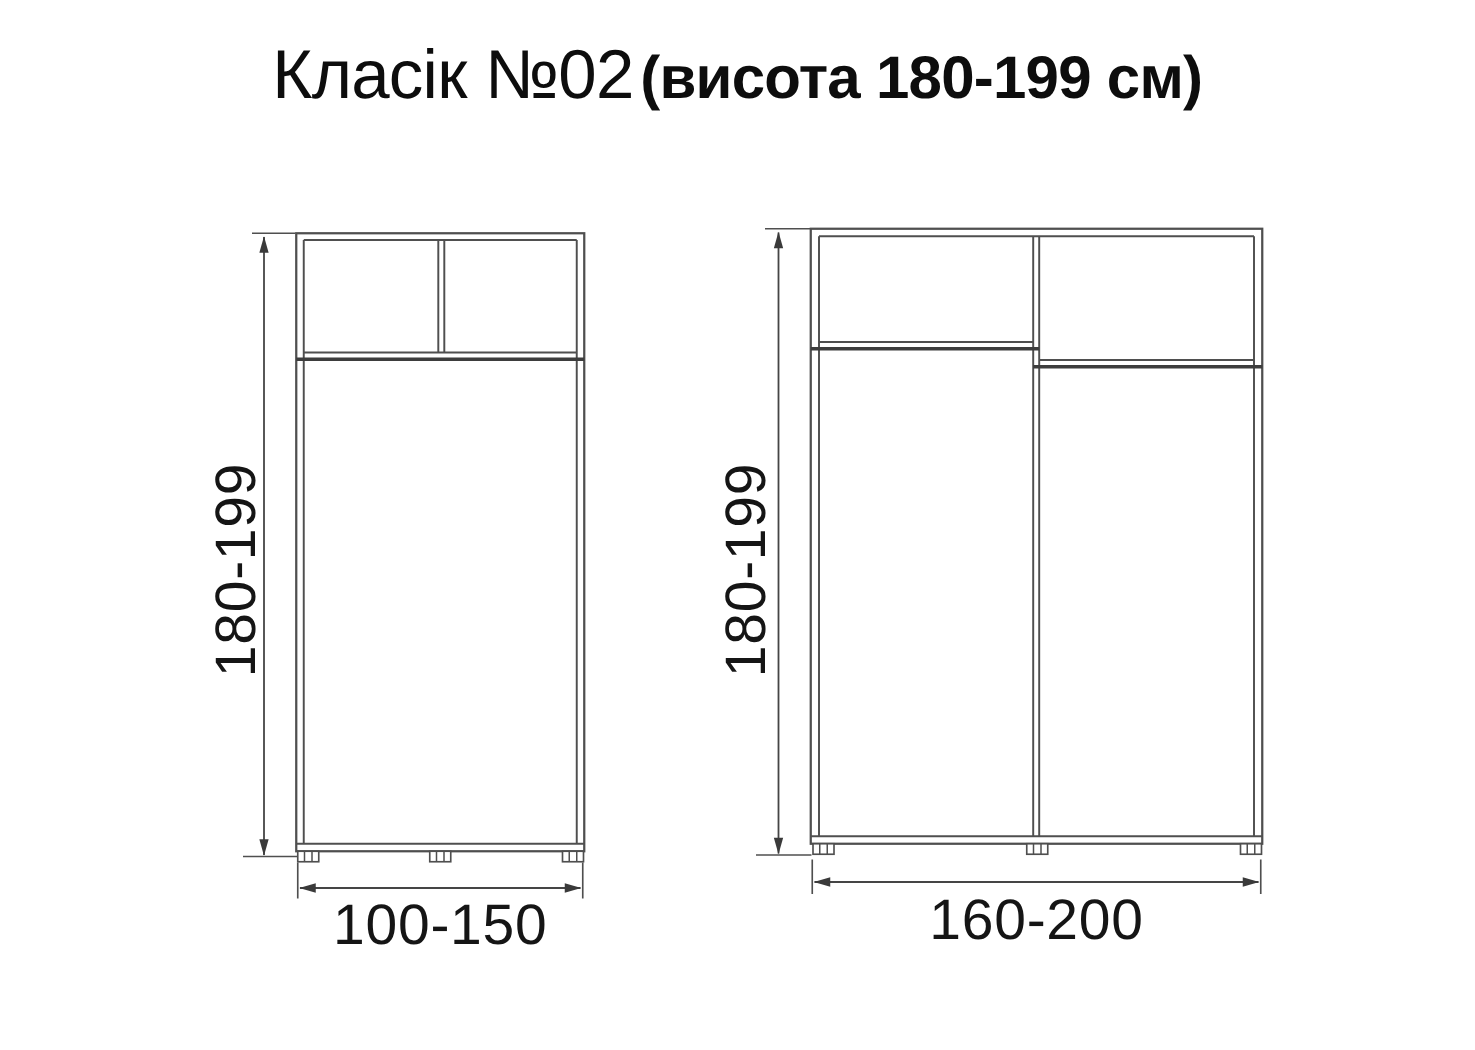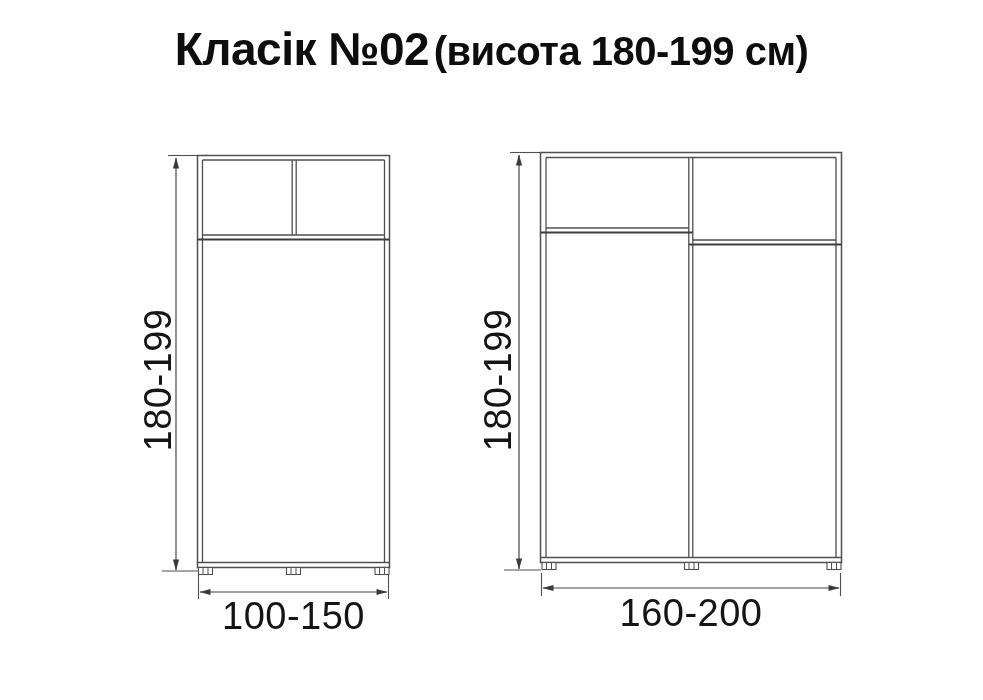--- a/index.html
+++ b/index.html
@@ -6,21 +6,21 @@
   body{
     width:983px;height:700px;overflow:hidden;background:#ffffff;
     font-family:"Liberation Sans","DejaVu Sans",sans-serif;
     position:relative;
   }
   .title-wrap{
     position:absolute;top:22px;left:0;width:983px;
     text-align:center;white-space:nowrap;
   }
   .title-main{
-    font-size:46px;font-weight:700;color:#0d0d0d;letter-spacing:-0.5px;
+    font-size:46px;font-weight:400;color:#0d0d0d;letter-spacing:-0.5px;
   }
   .title-sub{
     font-size:40px;font-weight:700;color:#0d0d0d;letter-spacing:-0.5px;margin-top:12px;
   }
   svg{position:absolute;left:0;top:0;}
   .ln{stroke:#4f4f4f;stroke-width:1.3;fill:none;}
   .outer{stroke:#4f4f4f;stroke-width:1.5;fill:none;}
   .thick{stroke:#3d3d3d;stroke-width:2.2;fill:none;}
   .dim{stroke:#454545;stroke-width:1.2;fill:none;}
   .ext{stroke:#4f4f4f;stroke-width:1.1;fill:none;}

